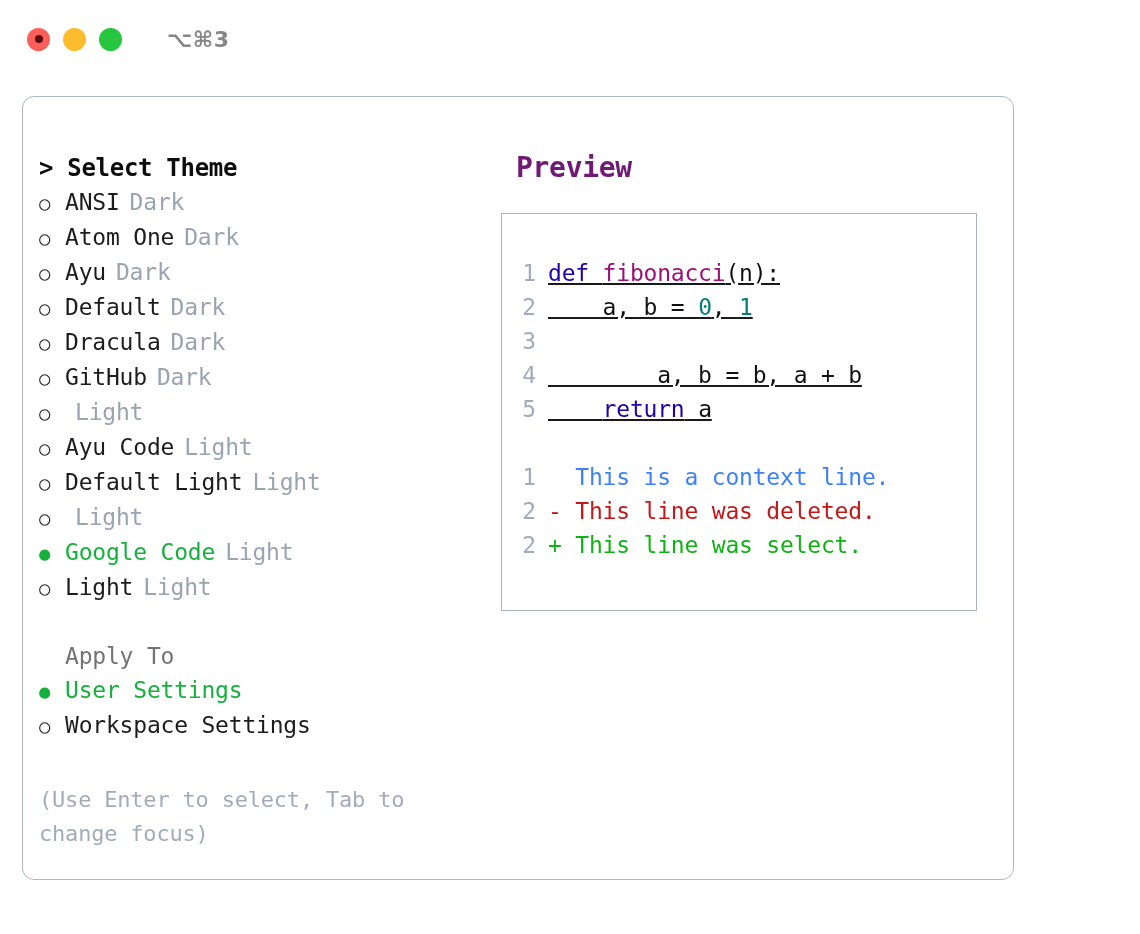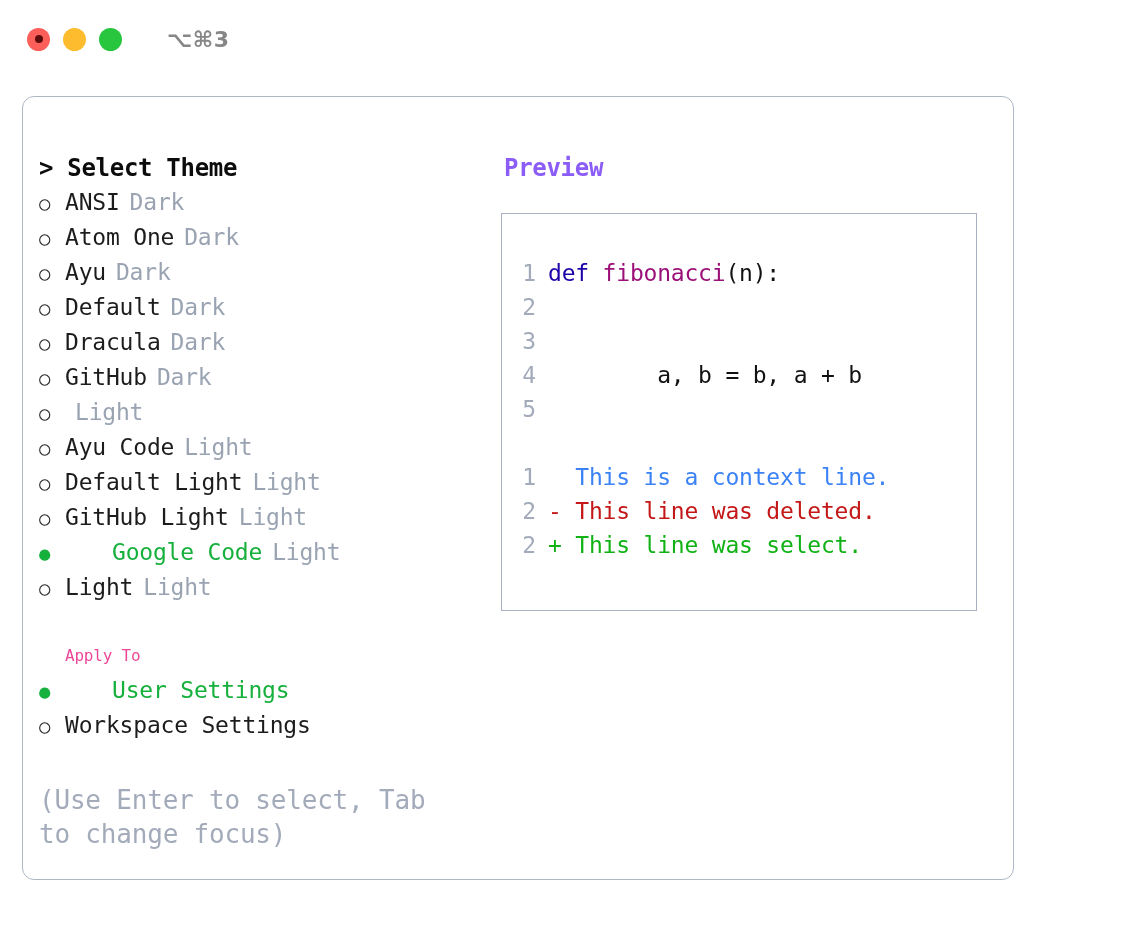--- a/index.html
+++ b/index.html
@@ -115,60 +115,60 @@
   }
   .bullet {
     width: 26px;
     flex: 0 0 26px;
     font-size: 19px;
     line-height: 34px;
     color: #2c2c2c;
   }
   .bullet.selected { color: #16b03c; }
   .opt-label { color: #1c1c1c; }
-  .opt-label.selected { color: #16b03c; margin-left: 47px; }
+  .opt-label.selected { color: #16b03c; }
   .opt-tag {
     color: #9aa3b2;
     margin-left: 10px;
   }
 
   .apply-head {
-    font-size: 16px;
-    color: #ec4899;
+    font-size: 23px;
+    color: #737373;
     line-height: 34px;
     margin-left: 26px;
     white-space: pre;
     letter-spacing: -0.2px;
   }
 
   .spacer-lg { height: 34px; }
   .spacer-xl { height: 40px; }
 
   .hint {
     color: #a3abbb;
-    font-size: 26px;
+    font-size: 22px;
     line-height: 34px;
     width: 420px;
     white-space: pre-wrap;
     letter-spacing: -0.2px;
   }
 
   
   .right-col {
     flex: 1;
     padding: 54px 0 0 0;
     box-sizing: border-box;
   }
   .preview-head {
-    font-size: 24px;
+    font-size: 28px;
     font-weight: 700;
-    color: #8b5cf6;
+    color: #701a75;
     line-height: 34px;
     letter-spacing: -0.3px;
-    margin-left: 3px;
+    margin-left: 15px;
   }
   .preview-box {
     margin-top: 28px;
     width: 476px;
     height: 398px;
     border: 1.6px solid #a8b1bf;
     box-sizing: border-box;
     background: #ffffff;
     padding: 42px 0 0 0;
   }
@@ -181,21 +181,21 @@
     letter-spacing: -0.2px;
   }
   .ln {
     width: 46px;
     flex: 0 0 46px;
     text-align: right;
     color: #a3abbb;
     padding-right: 12px;
     box-sizing: border-box;
   }
-  .code-body { color: #1a1a1a; }
+  .code-body { color: #1a1a1a; text-decoration: underline; }
 
   .tok-kw   { color: #1c02a8; }
   .tok-fn   { color: #9b0f79; }
   .tok-num  { color: #047c7c; }
   .tok-plain{ color: #111111; }
 
   .diff-ctx { color: #3b82f6; }
   .diff-del { color: #c41818; }
   .diff-add { color: #10b215; }
 
@@ -227,21 +227,21 @@
         <div id="theme-list">
             <div class="opt-row"><span class="bullet">○</span><span class="opt-label">ANSI</span><span class="opt-tag">Dark</span></div>
             <div class="opt-row"><span class="bullet">○</span><span class="opt-label">Atom One</span><span class="opt-tag">Dark</span></div>
             <div class="opt-row"><span class="bullet">○</span><span class="opt-label">Ayu</span><span class="opt-tag">Dark</span></div>
             <div class="opt-row"><span class="bullet">○</span><span class="opt-label">Default</span><span class="opt-tag">Dark</span></div>
             <div class="opt-row"><span class="bullet">○</span><span class="opt-label">Dracula</span><span class="opt-tag">Dark</span></div>
             <div class="opt-row"><span class="bullet">○</span><span class="opt-label">GitHub</span><span class="opt-tag">Dark</span></div>
             <div class="opt-row"><span class="bullet">○</span><span class="opt-tag">Light</span></div>
             <div class="opt-row"><span class="bullet">○</span><span class="opt-label">Ayu Code</span><span class="opt-tag">Light</span></div>
             <div class="opt-row"><span class="bullet">○</span><span class="opt-label">Default Light</span><span class="opt-tag">Light</span></div>
-            <div class="opt-row"><span class="bullet">○</span><span class="opt-label">GitHub Light</span><span class="opt-tag">Light</span></div>
+            <div class="opt-row"><span class="bullet">○</span><span class="opt-tag">Light</span></div>
             <div class="opt-row"><span class="bullet selected">●</span><span class="opt-label selected">Google Code</span><span class="opt-tag">Light</span></div>
             <div class="opt-row"><span class="bullet">○</span><span class="opt-label">Light</span><span class="opt-tag">Light</span></div>
           </div>
 
         <div class="spacer-lg"></div>
 
         <div class="apply-head">Apply To</div>
 
         <div id="apply-list">
             <div class="opt-row"><span class="bullet selected">●</span><span class="opt-label selected">User Settings</span></div>
@@ -252,24 +252,24 @@
 
         <div class="hint">(Use Enter to select, Tab to change focus)</div>
       </div>
 
       <div class="right-col">
         <div class="preview-head">Preview</div>
 
         <div class="preview-box">
           <div id="code-block">
               <div class="code-line"><span class="ln">1</span><span class="code-body"><span class="tok-kw">def </span><span class="tok-fn">fibonacci</span><span class="tok-plain">(n):</span></span></div>
-              <div class="code-line"><span class="ln">2</span></div>
+              <div class="code-line"><span class="ln">2</span><span class="code-body"><span class="tok-plain">    a, b = </span><span class="tok-num">0</span><span class="tok-plain">, </span><span class="tok-num">1</span></span></div>
               <div class="code-line"><span class="ln">3</span></div>
               <div class="code-line"><span class="ln">4</span><span class="code-body"><span class="tok-plain">        a, b = b, a + b</span></span></div>
-              <div class="code-line"><span class="ln">5</span></div>
+              <div class="code-line"><span class="ln">5</span><span class="code-body"><span class="tok-plain">    </span><span class="tok-kw">return</span><span class="tok-plain"> a</span></span></div>
             </div>
           <div class="blank-line"></div>
           <div id="diff-block">
               <div class="code-line"><span class="ln">1</span><span class="diff-ctx">  This is a context line.</span></div>
               <div class="code-line"><span class="ln">2</span><span class="diff-del">- This line was deleted.</span></div>
               <div class="code-line"><span class="ln">2</span><span class="diff-add">+ This line was select.</span></div>
             </div>
         </div>
       </div>
 

